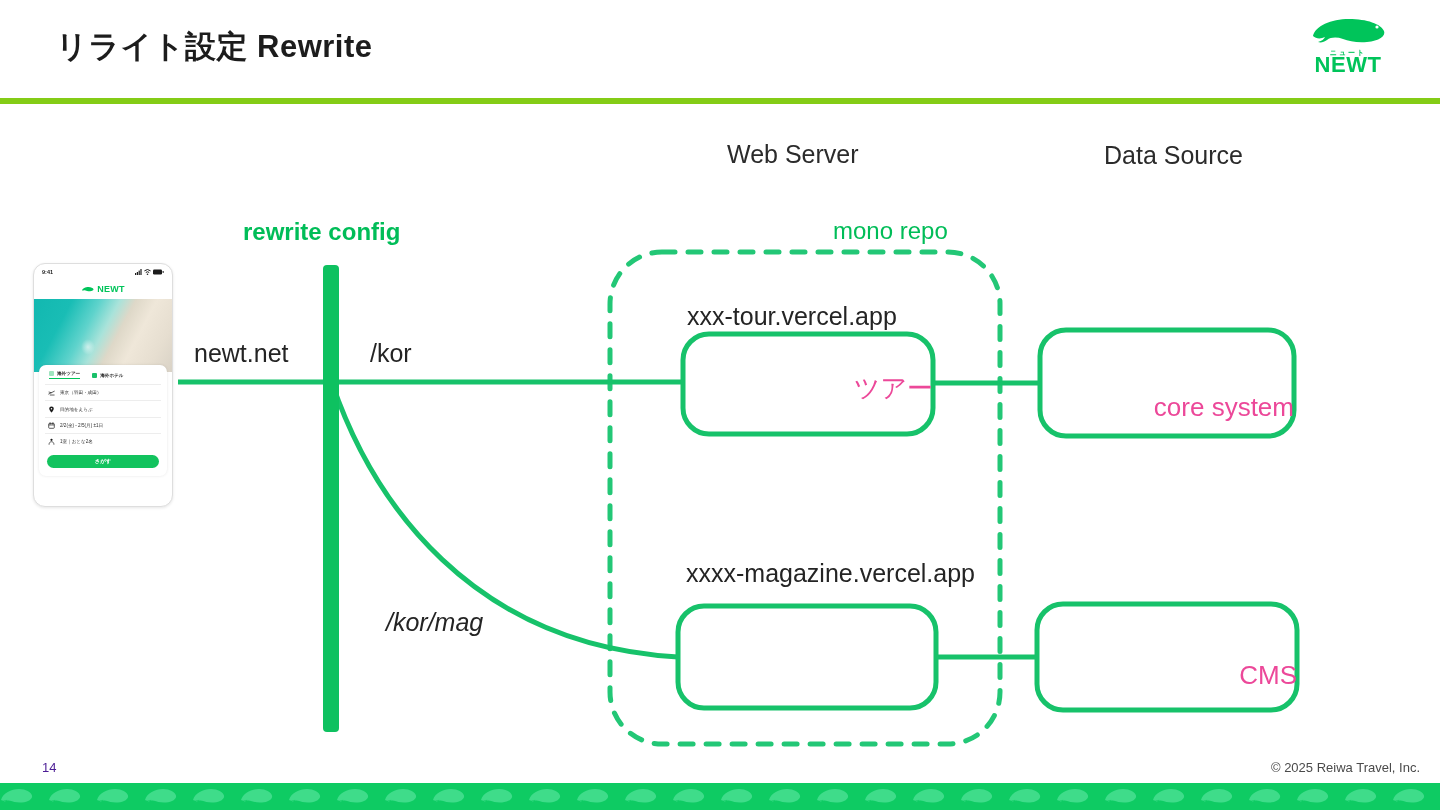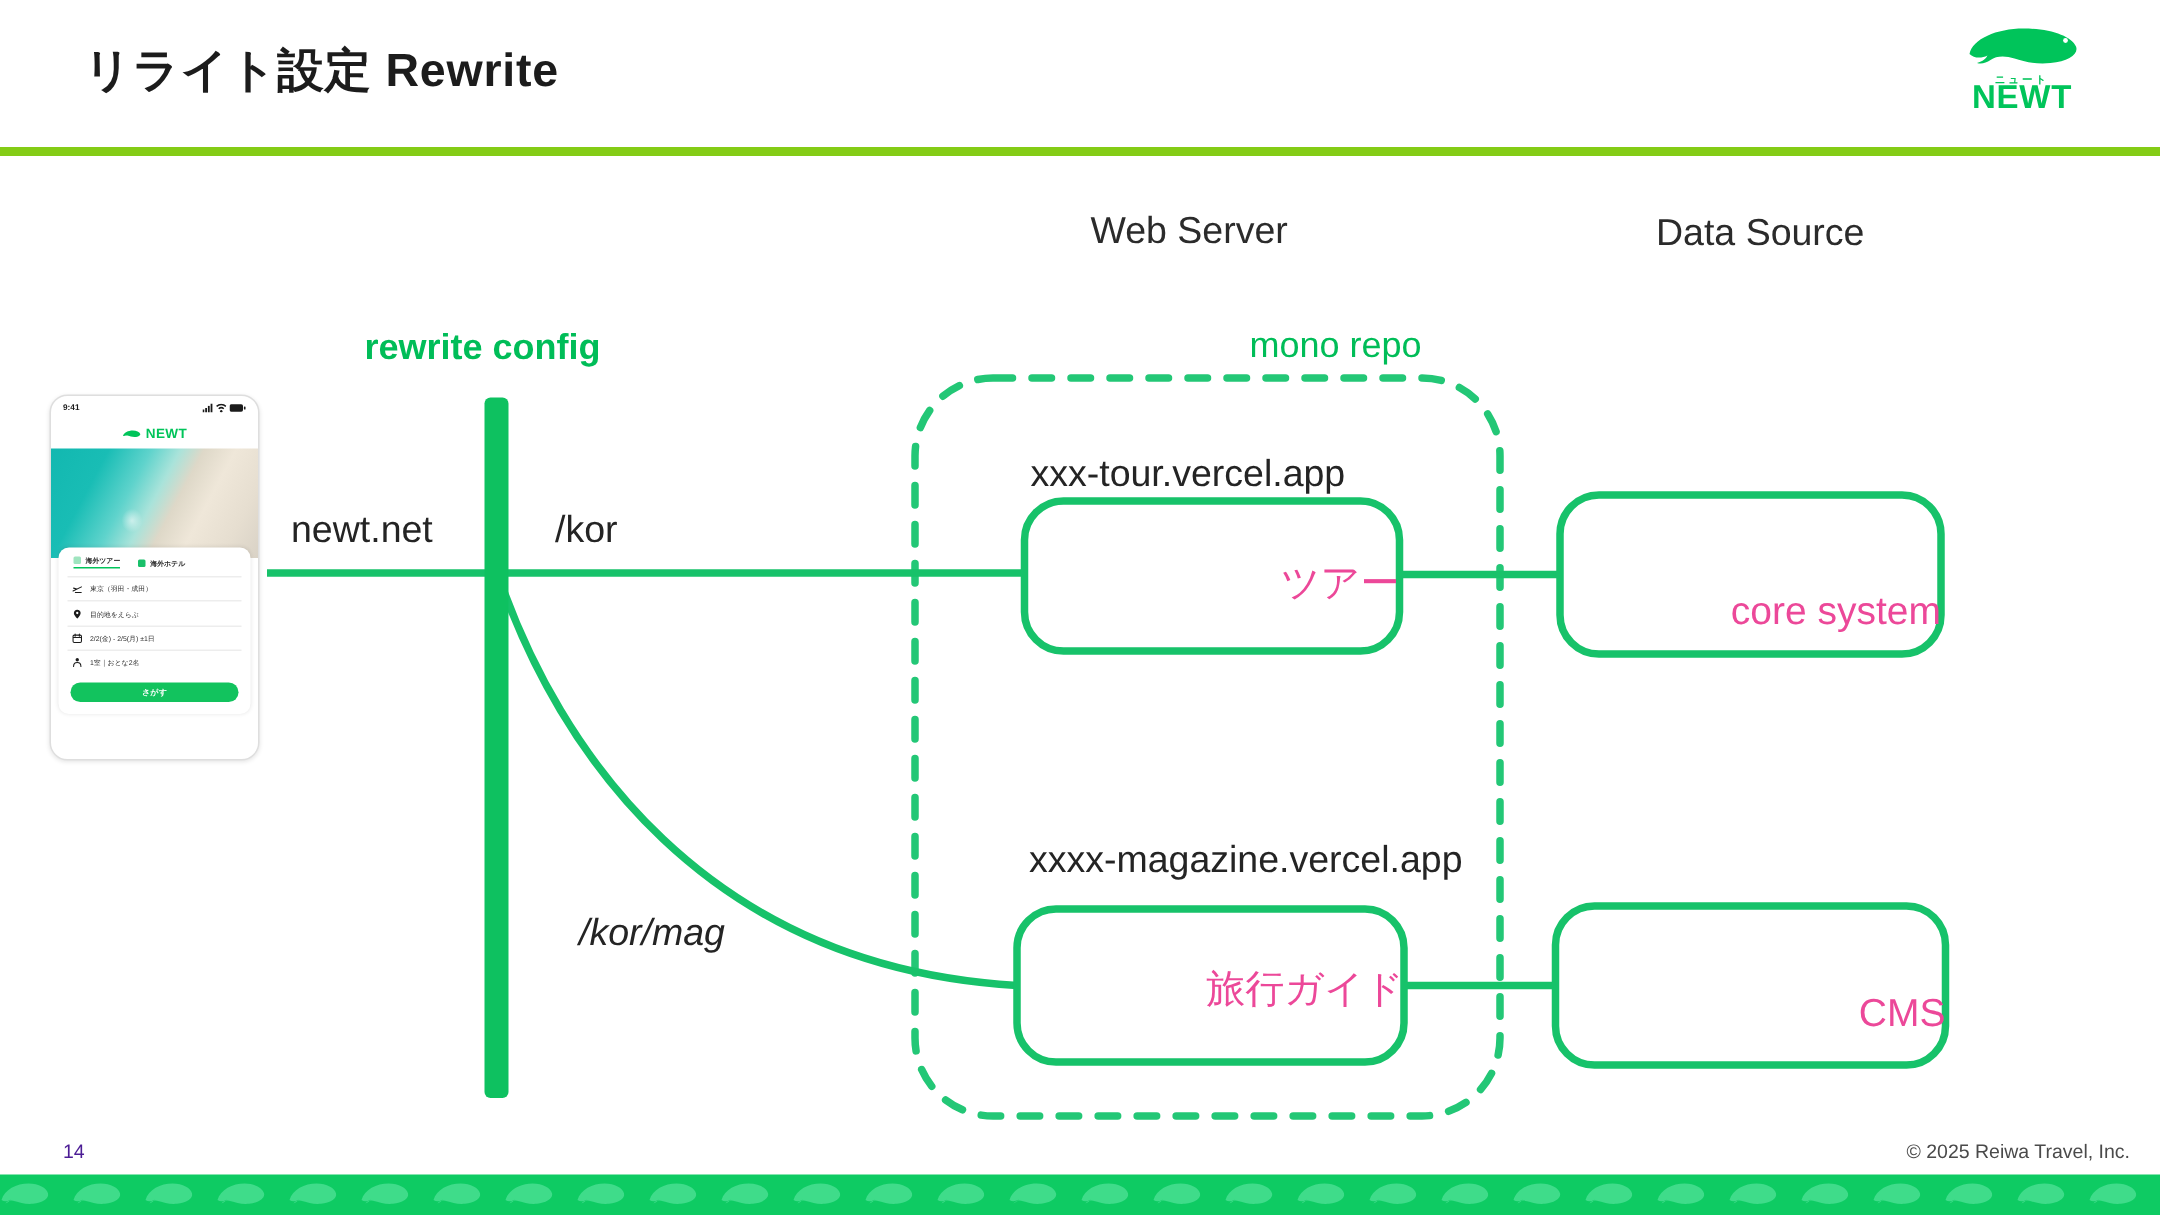--- a/index.html
+++ b/index.html
@@ -188,21 +188,20 @@
     <line x1="936" y1="657" x2="1037" y2="657" stroke="#17c26a" stroke-width="5"></line>
   </svg>
 
   <div class="dlabel" id="lbl-newtnet">newt.net</div>
   <div class="dlabel" id="lbl-kor">/kor</div>
   <div class="dlabel" id="lbl-kormag">/kor/mag</div>
   <div class="dlabel" id="lbl-tourapp">xxx-tour.vercel.app</div>
   <div class="dlabel" id="lbl-magapp">xxxx-magazine.vercel.app</div>
 
   <div class="boxlabel" id="box-tour-label">ツアー</div>
-  <div class="boxlabel" id="box-guide-label">旅行ガイド</div>
   <div class="boxlabel" id="box-core-label">core system</div>
   <div class="boxlabel" id="box-cms-label">CMS</div>
 
   <div class="phone">
 
     <div class="ph-status">
       <span>9:41</span>
       <span class="ph-status-icons">
         <svg width="7" height="6" viewBox="0 0 7 6">
           <rect x="0" y="4" width="1.2" height="2" fill="#1b1b1b"></rect>

